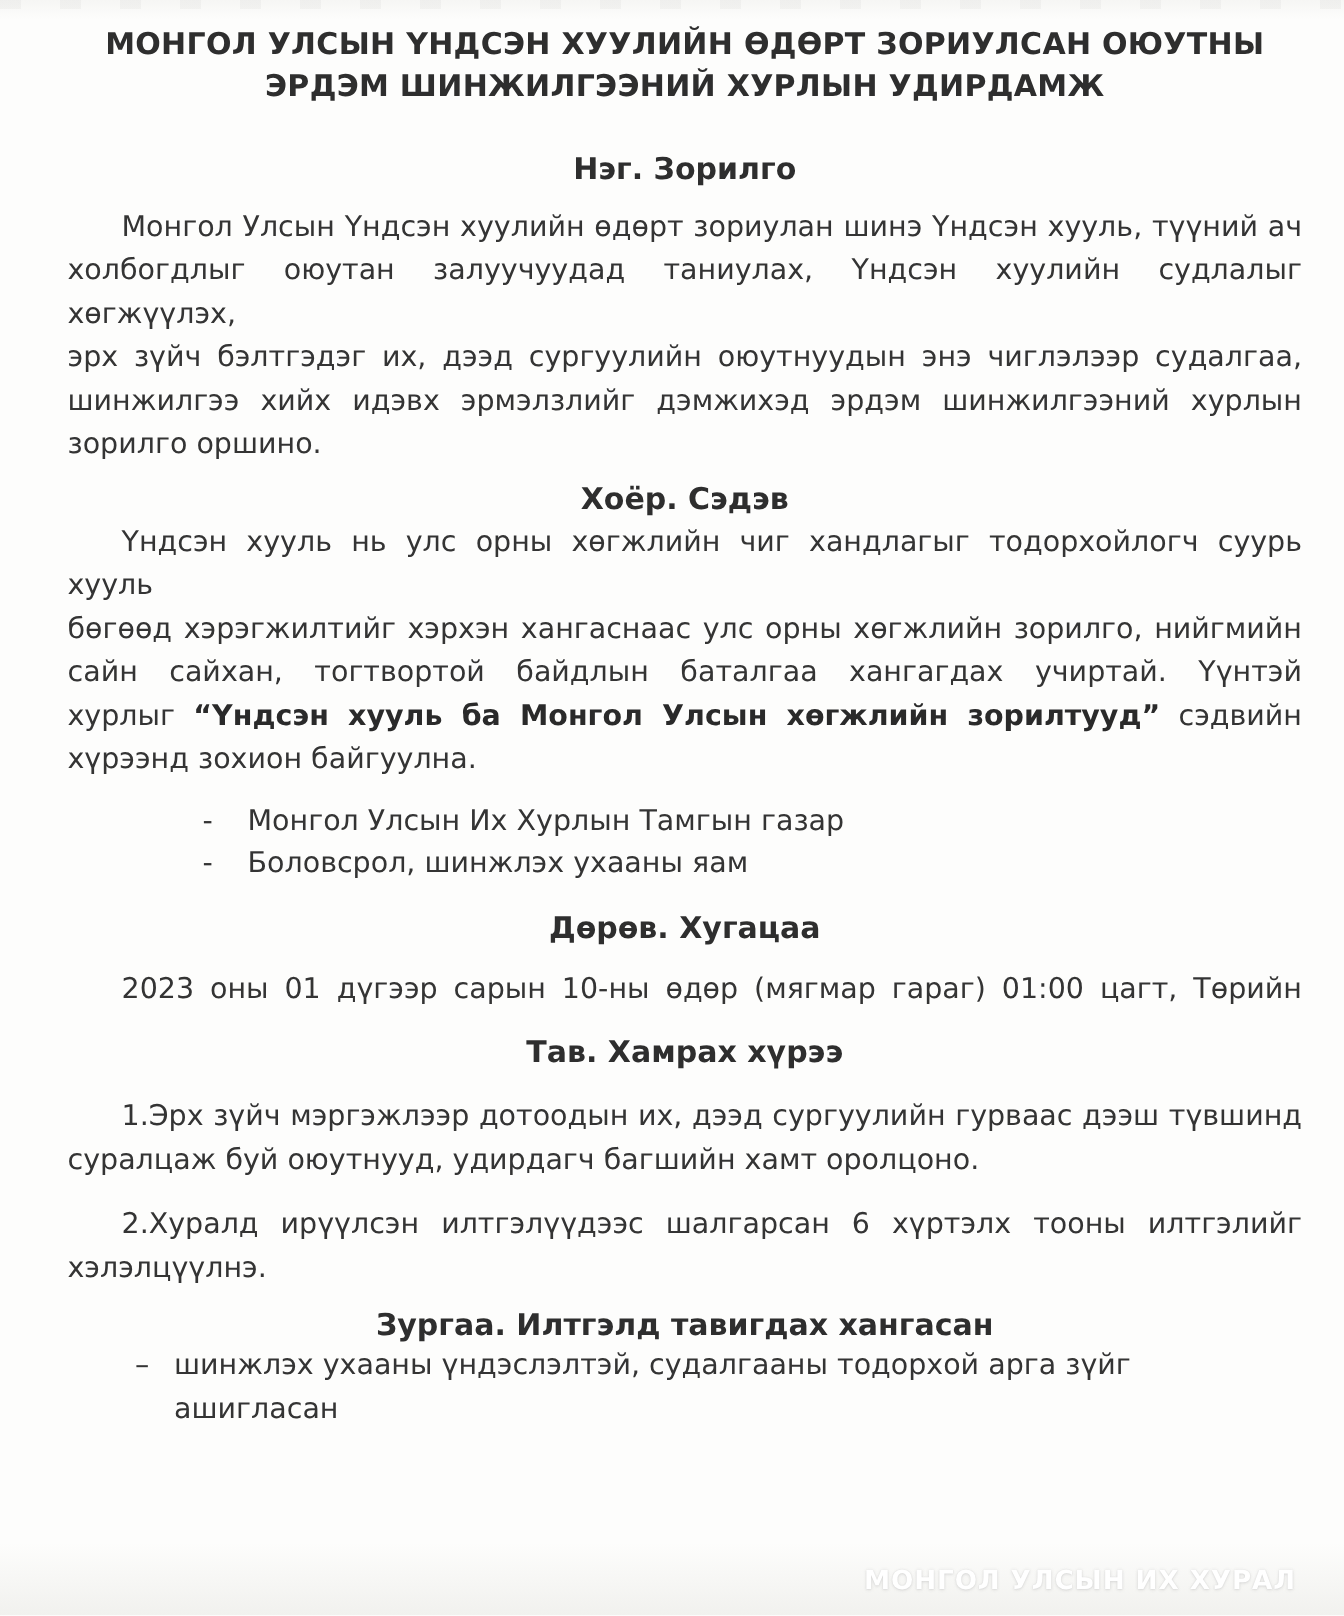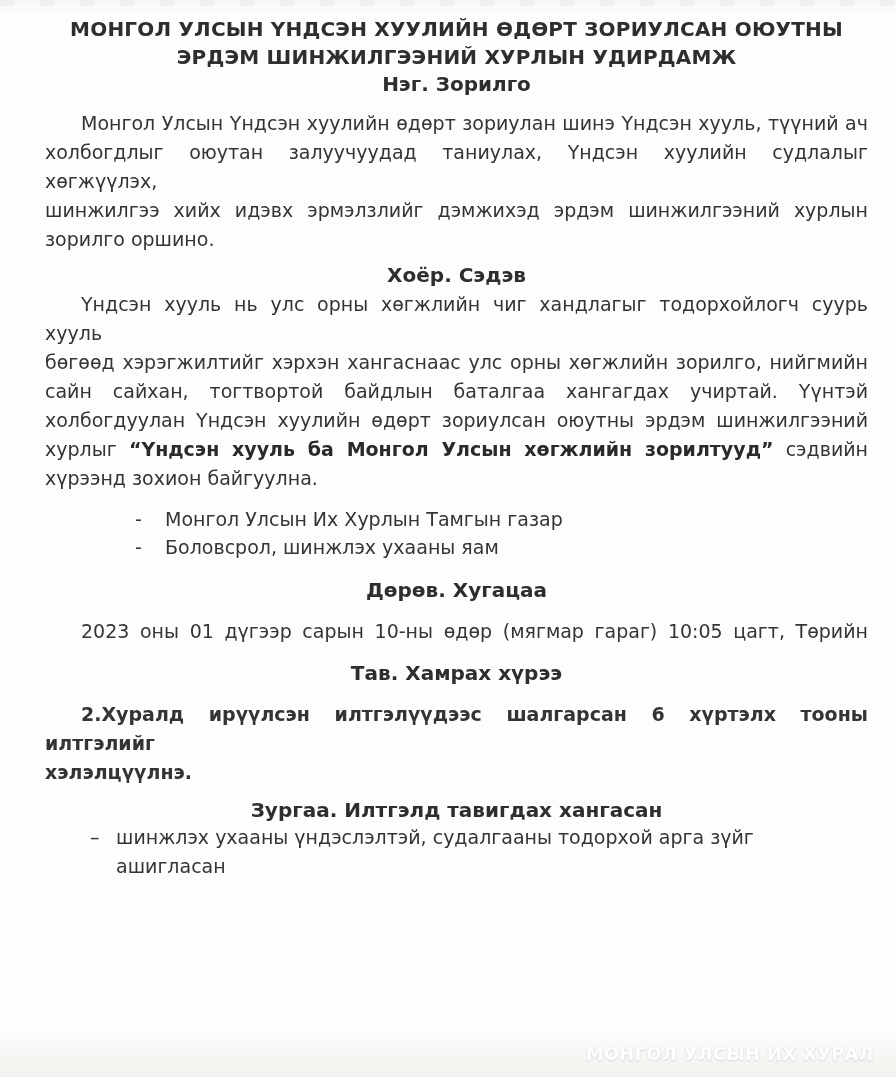--- a/index.html
+++ b/index.html
@@ -33,47 +33,47 @@
     color: #2e2e2e;
     letter-spacing: 0.2px;
   }
   .sh {
     text-align: center;
     font-weight: bold;
     font-size: 20px;
     line-height: 26px;
     color: #2e2e2e;
   }
-  .mt-s1 { }
+  .mt-s1 { margin-top: 28px; }
   .mt-s2 { margin-top: 8px; }
   .mt-s3 { margin-top: 4px; }
   .mt-s4 { margin-top: 16px; }
   .mt-s5 { margin-top: 14px; text-align: center; }
   .mt-s6 { margin-top: 10px; }
   .para { font-size: 19px; line-height: 29px; }
   .mt-p1 { margin-top: 12px; }
   .mt-p2 { margin-top: 2px; }
   .mt-p4 { margin-top: 14px; }
   .mt-p5a { margin-top: 16px; }
-  .mt-p5b { margin-top: 14px; font-weight: bold; }
+  .mt-p5b { margin-top: 14px; }
   .mt-intro { margin-top: 22px; }
   .ln { overflow: hidden; white-space: nowrap; }
   .jl { text-align: justify; text-align-last: justify; white-space: normal; }
   .ind { text-indent: 36px; }
   .b { font-weight: bold; color: #2a2a2a; }
   .list3 { margin-top: 12px; font-size: 19px; line-height: 28px; }
   .list3 .li { display: flex; margin-left: 90px; }
   .list3 .dash { width: 30px; flex: 0 0 30px; }
   .intro-line { margin-left: -6px; font-size: 19px; line-height: 29px; }
   .list6 { font-size: 19px; line-height: 29px; }
   .list6 .li { display: flex; margin-left: 45px; }
   .list6 .dash { width: 26px; flex: 0 0 26px; }
   .watermark {
     position: absolute;
-    right: 22px;
+    right: 32px;
     bottom: 13px;
     font-size: 17.5px;
     font-weight: bold;
     letter-spacing: 0.6px;
     color: #ffffff;
     text-shadow: 0 1px 2px rgba(185,185,185,0.45), 0 0 1px rgba(200,200,200,0.55);
   }
 </style>
 </head>
 <body>
@@ -83,51 +83,55 @@
 
   <div class="doc-title">
     <div>МОНГОЛ УЛСЫН ҮНДСЭН ХУУЛИЙН ӨДӨРТ ЗОРИУЛСАН ОЮУТНЫ</div>
     <div>ЭРДЭМ ШИНЖИЛГЭЭНИЙ ХУРЛЫН УДИРДАМЖ</div>
   </div>
 
   <div class="sh mt-s1">Нэг. Зорилго</div>
   <div class="para mt-p1">
     <div class="ln jl ind">Монгол Улсын Үндсэн хуулийн өдөрт зориулан шинэ Үндсэн хууль, түүний ач</div>
     <div class="ln jl">холбогдлыг оюутан залуучуудад таниулах, Үндсэн хуулийн судлалыг хөгжүүлэх,</div>
+    <div class="ln jl">эрх зүйч бэлтгэдэг их, дээд сургуулийн оюутнуудын энэ чиглэлээр судалгаа,</div>
     <div class="ln jl">шинжилгээ хийх идэвх эрмэлзлийг дэмжихэд эрдэм шинжилгээний хурлын</div>
     <div class="ln">зорилго оршино.</div>
   </div>
 
   <div class="sh mt-s2">Хоёр. Сэдэв</div>
   <div class="para mt-p2">
     <div class="ln jl ind">Үндсэн хууль нь улс орны хөгжлийн чиг хандлагыг тодорхойлогч суурь хууль</div>
     <div class="ln jl">бөгөөд хэрэгжилтийг хэрхэн хангаснаас улс орны хөгжлийн зорилго, нийгмийн</div>
     <div class="ln jl">сайн сайхан, тогтвортой байдлын баталгаа хангагдах учиртай. Үүнтэй</div>
-    <div class="ln jl">холбогдуулан Үндсэн хуулийн өдөрт зориулсан оюутны эрдэм шинжилгээний</div>
     <div class="ln jl"><span>хурлыг </span><span class="b">“Үндсэн хууль ба Монгол Улсын хөгжлийн зорилтууд”</span><span> сэдвийн</span></div>
     <div class="ln">хүрээнд зохион байгуулна.</div>
   </div>
 
   <div class="list3">
     <div class="li">
         <span class="dash">-</span>
         <span>Монгол Улсын Их Хурлын Тамгын газар</span>
       </div>
     <div class="li">
         <span class="dash">-</span>
         <span>Боловсрол, шинжлэх ухааны яам</span>
       </div>
   </div>
 
   <div class="sh mt-s4">Дөрөв. Хугацаа</div>
   <div class="para mt-p4">
-    <div class="ln jl ind">2023 оны 01 дүгээр сарын 10-ны өдөр (мягмар гараг) 10:05 цагт, Төрийн</div>
+    <div class="ln jl ind">2023 оны 01 дүгээр сарын 10-ны өдөр (мягмар гараг) 01:00 цагт, Төрийн</div>
   </div>
 
   <div class="sh mt-s5">Тав. Хамрах хүрээ</div>
+  <div class="para mt-p5a">
+    <div class="ln jl ind">1.Эрх зүйч мэргэжлээр дотоодын их, дээд сургуулийн гурваас дээш түвшинд</div>
+    <div class="ln">суралцаж буй оюутнууд, удирдагч багшийн хамт оролцоно.</div>
+  </div>
   <div class="para mt-p5b">
     <div class="ln jl ind">2.Хуралд ирүүлсэн илтгэлүүдээс шалгарсан 6 хүртэлх тооны илтгэлийг</div>
     <div class="ln">хэлэлцүүлнэ.</div>
   </div>
 
   <div class="sh mt-s6">Зургаа. Илтгэлд тавигдах хангасан</div>
   <div class="list6">
     <div class="li">
         <span class="dash">–</span>
         <span>шинжлэх ухааны үндэслэлтэй, судалгааны тодорхой арга зүйг ашигласан</span>

